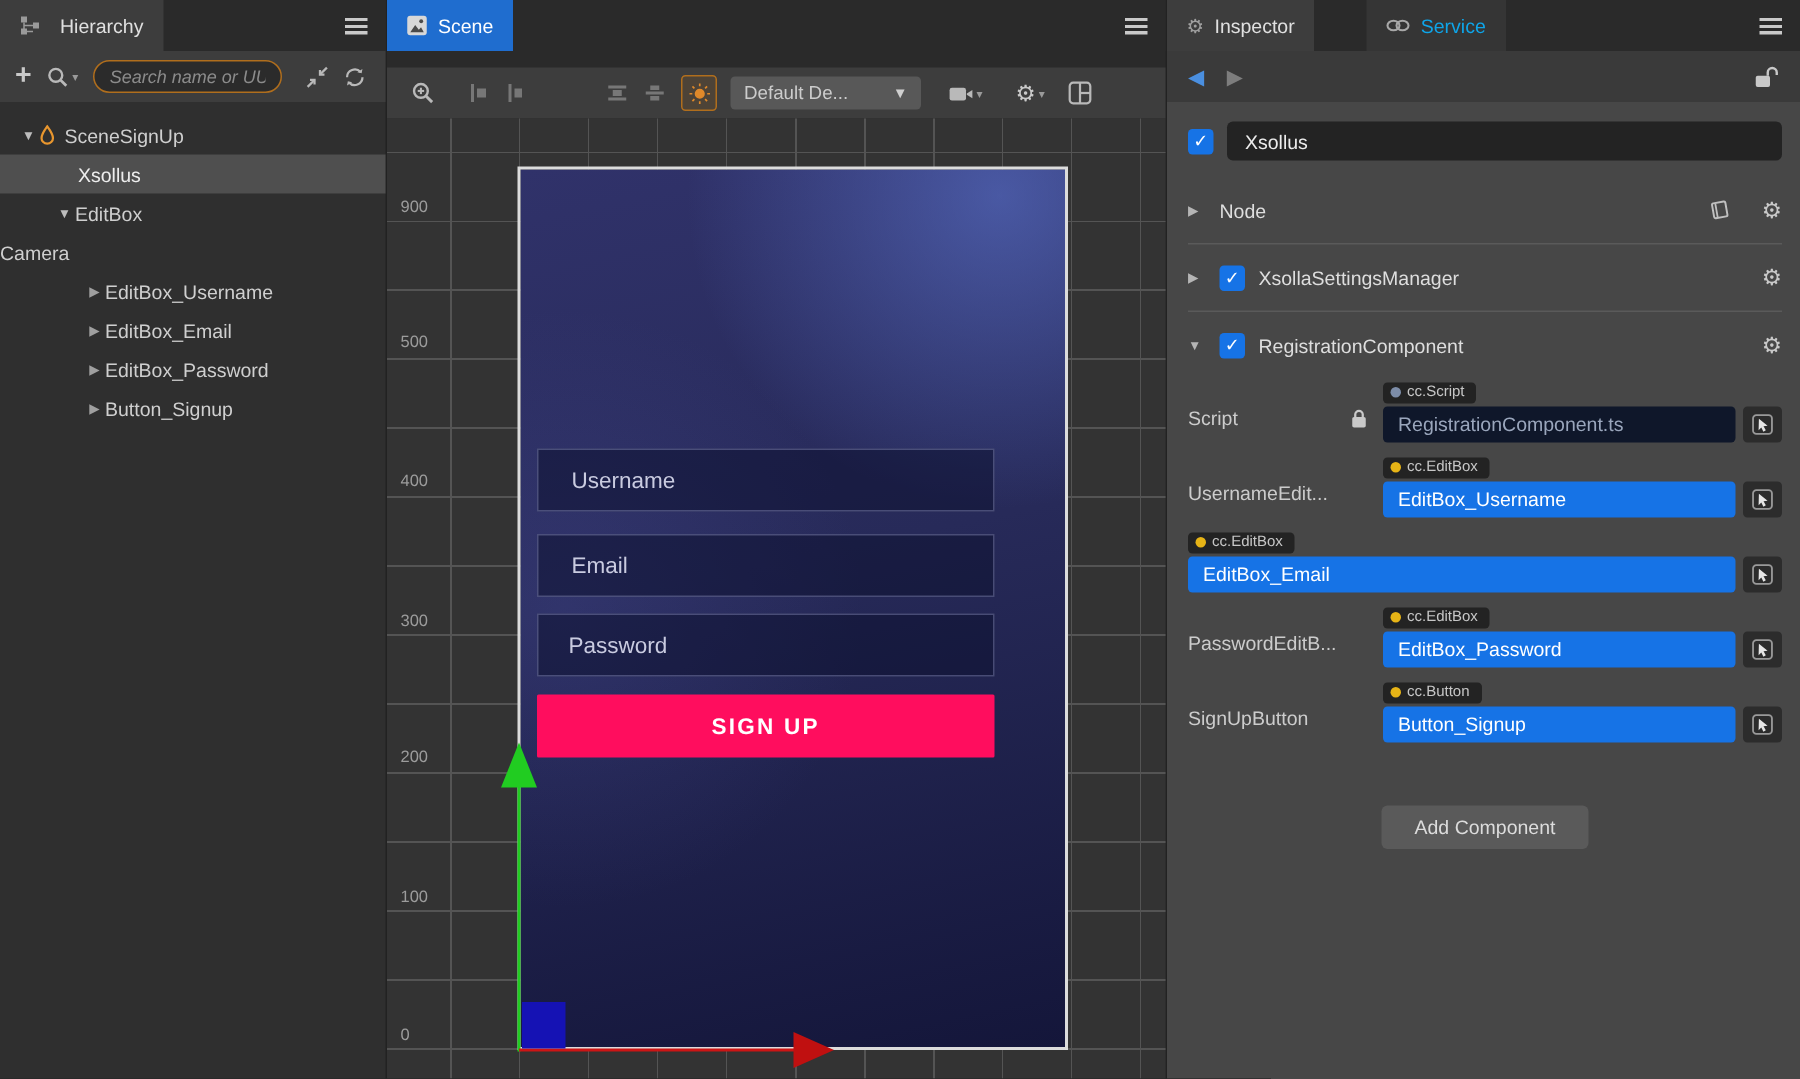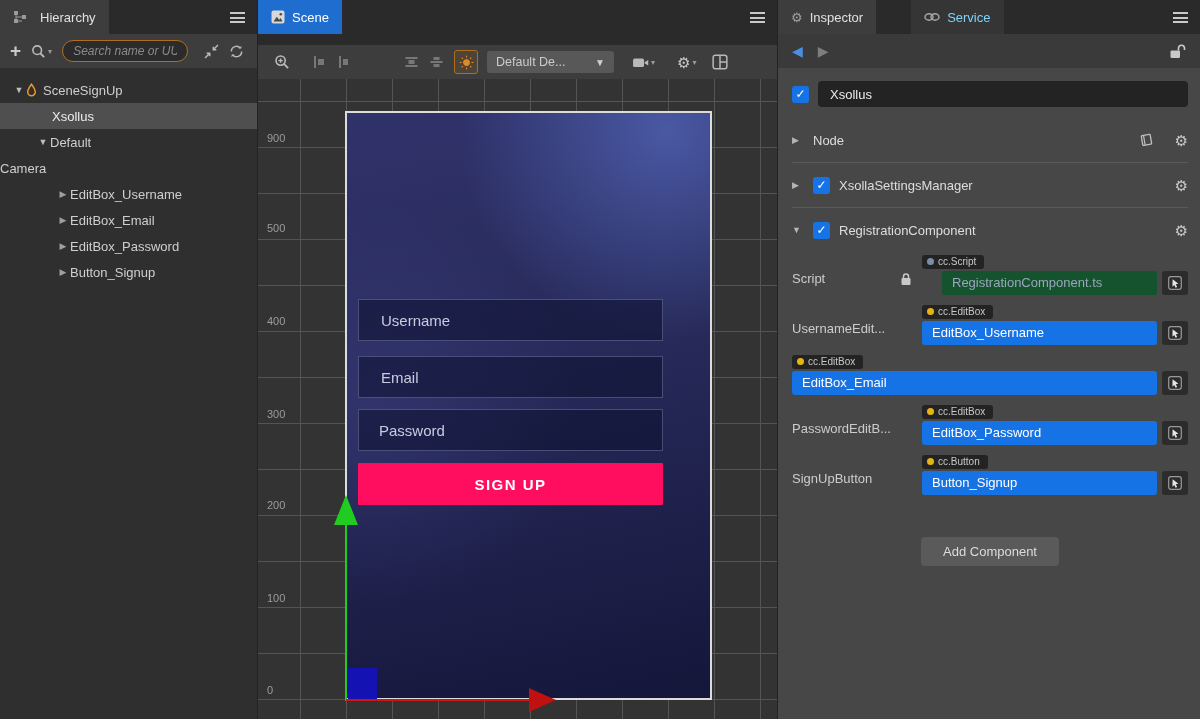--- a/index.html
+++ b/index.html
@@ -3,21 +3,21 @@
 <meta charset="utf-8">
 <style>
   * { box-sizing: border-box; margin: 0; padding: 0; }
   html,body { width:1200px; height:719px; overflow:hidden; }
   body { font-family:"Liberation Sans", sans-serif; background:#2a2a2a; color:#c9c9c9; font-size:13px; }
   .app { display:flex; width:1200px; height:719px; }
 
   
   .panel { height:719px; display:flex; flex-direction:column; }
   .tabbar { height:34px; background:#2a2a2a; display:flex; align-items:stretch; flex:0 0 34px;gap:35px; }
-  .tab { display:flex; align-items:center; gap:7px; padding:0 13px; font-size:13px; color:#7dd3fc; cursor:pointer; }
+  .tab { display:flex; align-items:center; gap:7px; padding:0 13px; font-size:13px; color:#0ea5e9; cursor:pointer; }
   .tab.active-gray { background:#3d3d3d; color:#e0e0e0; }
   .tab.semi { background:#353535; }
   .tab.active-blue { background:#1f6dcf; color:#fff; }
   .burger { width:15px; height:11px; margin:auto 12px auto auto;
             background:repeating-linear-gradient(to bottom,#c9c9c9 0 2px,transparent 2px 4.5px); cursor:pointer; }
   .toolbar { height:34px; background:#3d3d3d; display:flex; align-items:center; flex:0 0 34px; }
   .tbtn { display:inline-flex; align-items:center; justify-content:center; cursor:pointer; }
   .caret { font-size:8px; color:#9a9a9a; margin-left:2px; }
   .gear-glyph { font-size:15px; color:#c9c9c9; line-height:1; cursor:pointer; }
   svg { display:block; }
@@ -91,21 +91,21 @@
   .plabel { width:130px; flex:0 0 130px; padding-top:18px; font-size:13px; color:#cccccc; display:flex; align-items:flex-start; }
   .plabel .locksm { margin-left:auto; margin-right:10px; margin-top:1px; }
   .pval { flex:1; }
   .badge { display:inline-flex; align-items:center; gap:4px; background:#232323; border-radius:3px;
            padding:1px 8px 1px 5px; font-size:10px; color:#c7c7c7; height:14px; }
   .dot { width:7px; height:7px; border-radius:50%; }
   .frow { display:flex; gap:5px; align-items:center; margin-top:2px; }
   .rfield { flex:1; height:24px; border-radius:3px; font-size:13px; display:flex; align-items:center;
             padding:0 10px; white-space:nowrap; overflow:hidden; cursor:pointer; }
   .rfield.blue { color:#fff; }
-  .rfield.muted { background:#14532d; color:#9aa6bc;margin-left:20px; }
+  .rfield.muted { background:#0f172a; color:#9aa6bc; }
   .picker { width:26px; height:24px; background:#2c2c2c; border:none; border-radius:3px;
             display:flex; align-items:center; justify-content:center; cursor:pointer; flex:0 0 26px; }
   .addcomp { display:block; margin:42px auto 0; padding:7px 22px; background:#5a5a5a; border:none;
              border-radius:4px; color:#dcdcdc; font-size:13px; cursor:pointer; font-family:"Liberation Sans",sans-serif; }
 </style>
 </head>
 <body>
 
 <div class="app">
 
@@ -163,21 +163,21 @@
               <path d="M5 1.3C5 1.3 1.2 6.4 1.2 9.1a3.8 3.6 0 0 0 7.6 0C8.8 6.4 5 1.3 5 1.3Z"></path>
             </svg>
         </span>
         <span>SceneSignUp</span>
       </div>
       <div class="trow selected" style="padding-left:52px;">
         <span>Xsollus</span>
       </div>
       <div class="trow" style="padding-left:36px;">
         <span class="tarrow">▼</span>
-        <span>Default</span>
+        <span>EditBox</span>
       </div>
       <div class="trow" style="">
         <span>Camera</span>
       </div>
       <div class="trow" style="padding-left:56px;">
         <span class="tarrow closed">▶</span>
         <span>EditBox_Username</span>
       </div>
       <div class="trow" style="padding-left:56px;">
         <span class="tarrow closed">▶</span>

